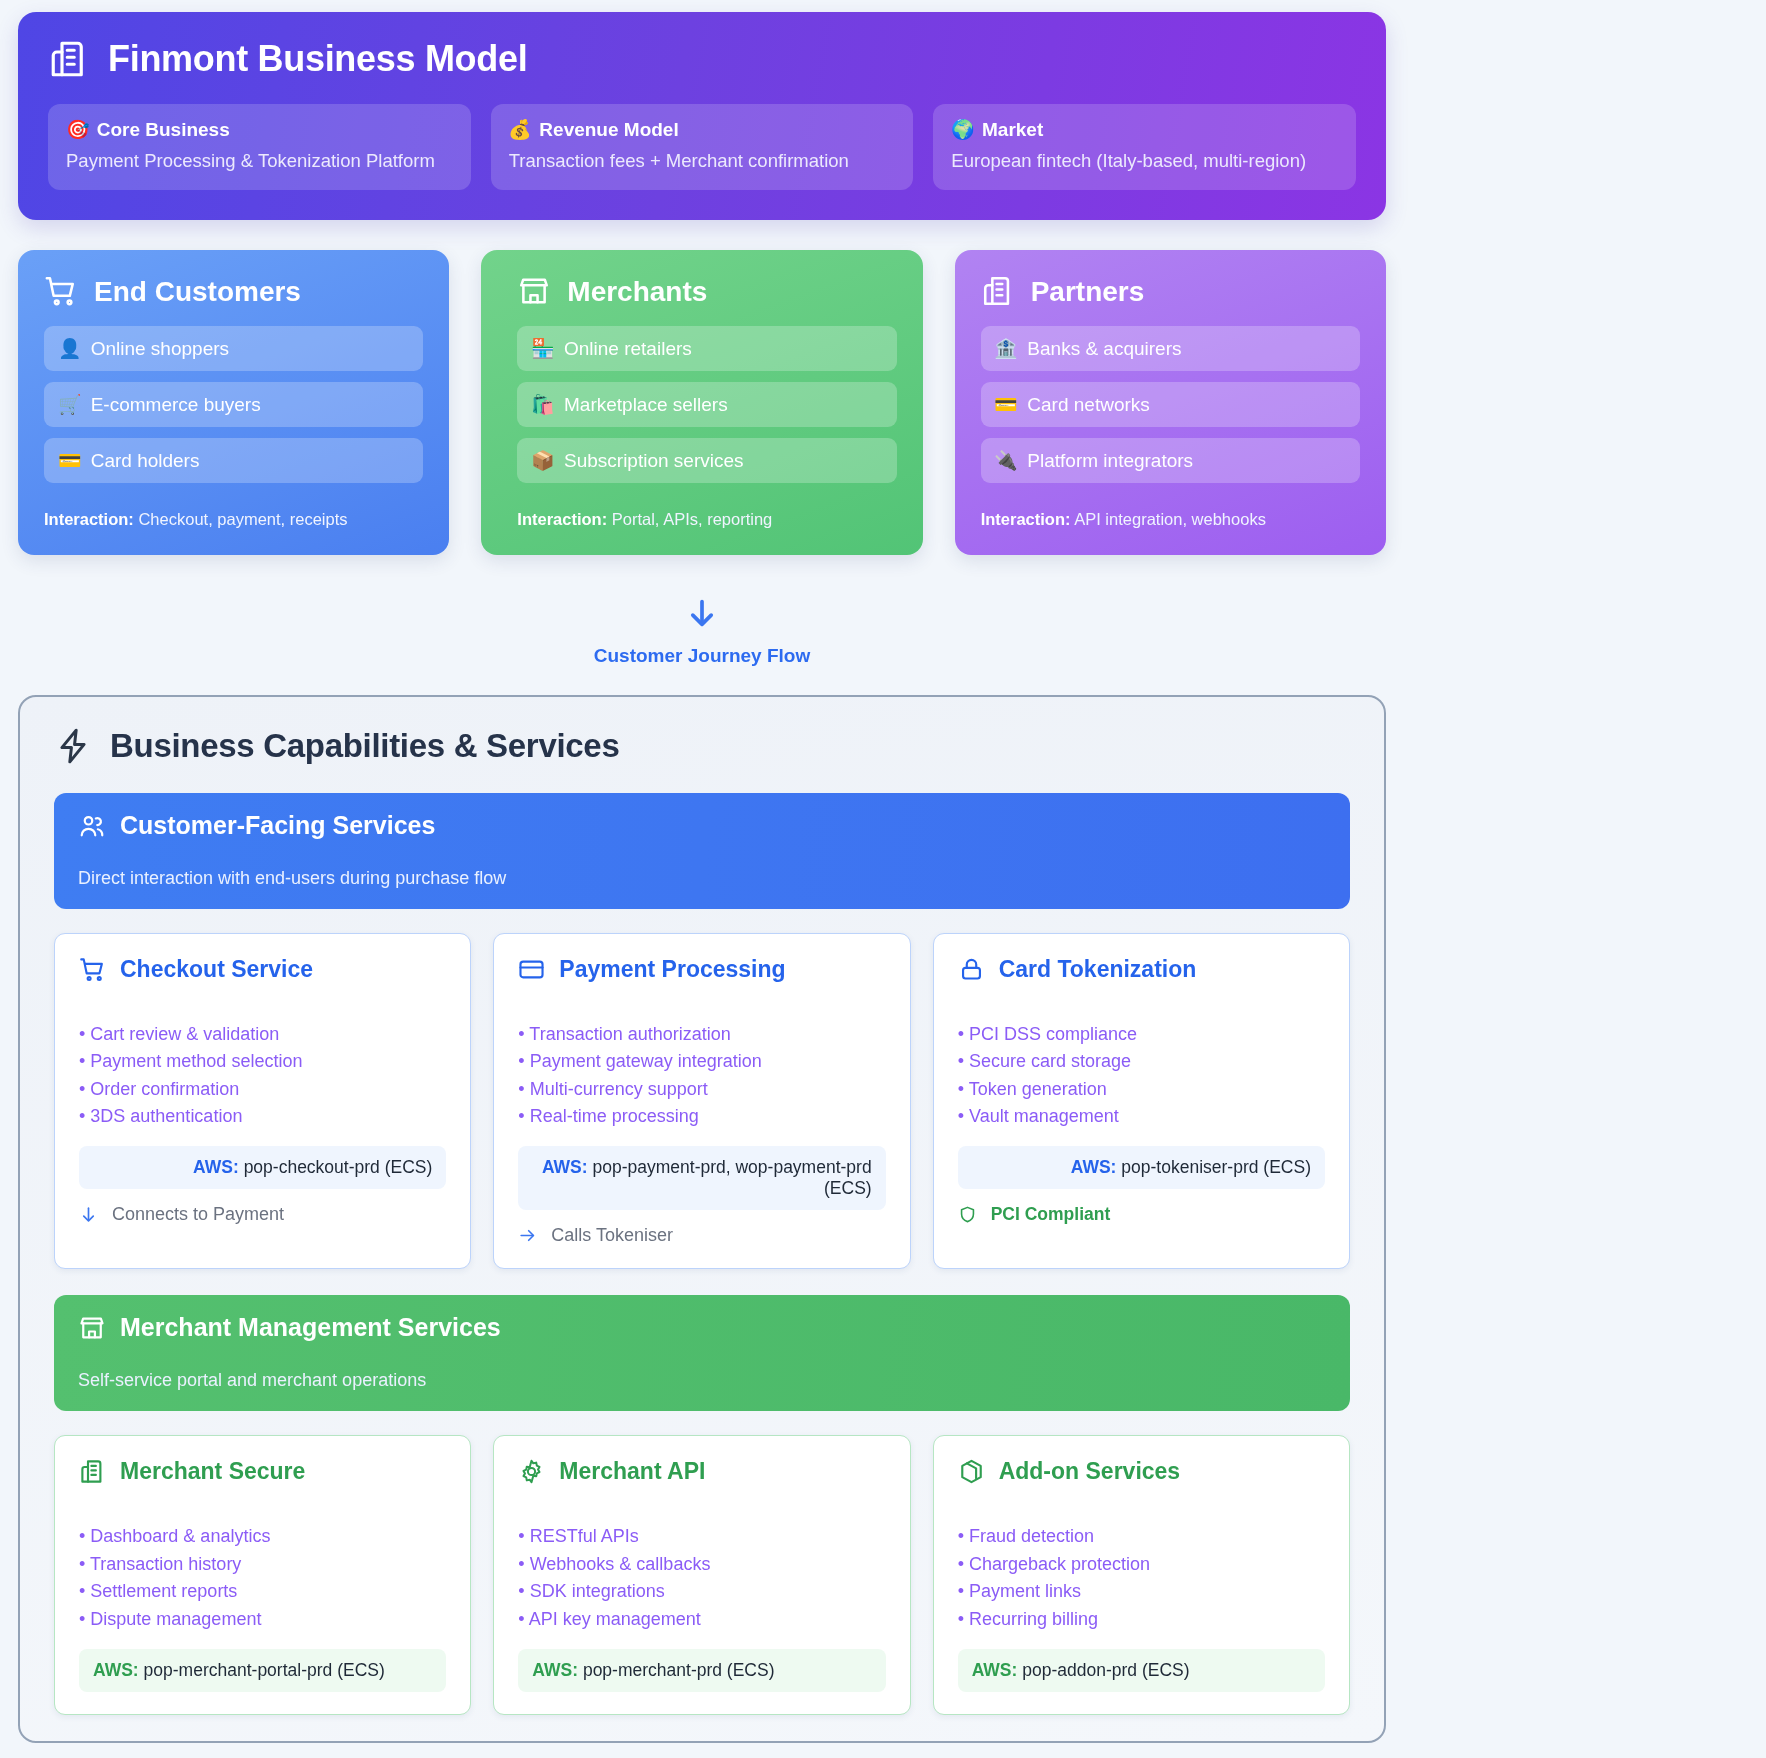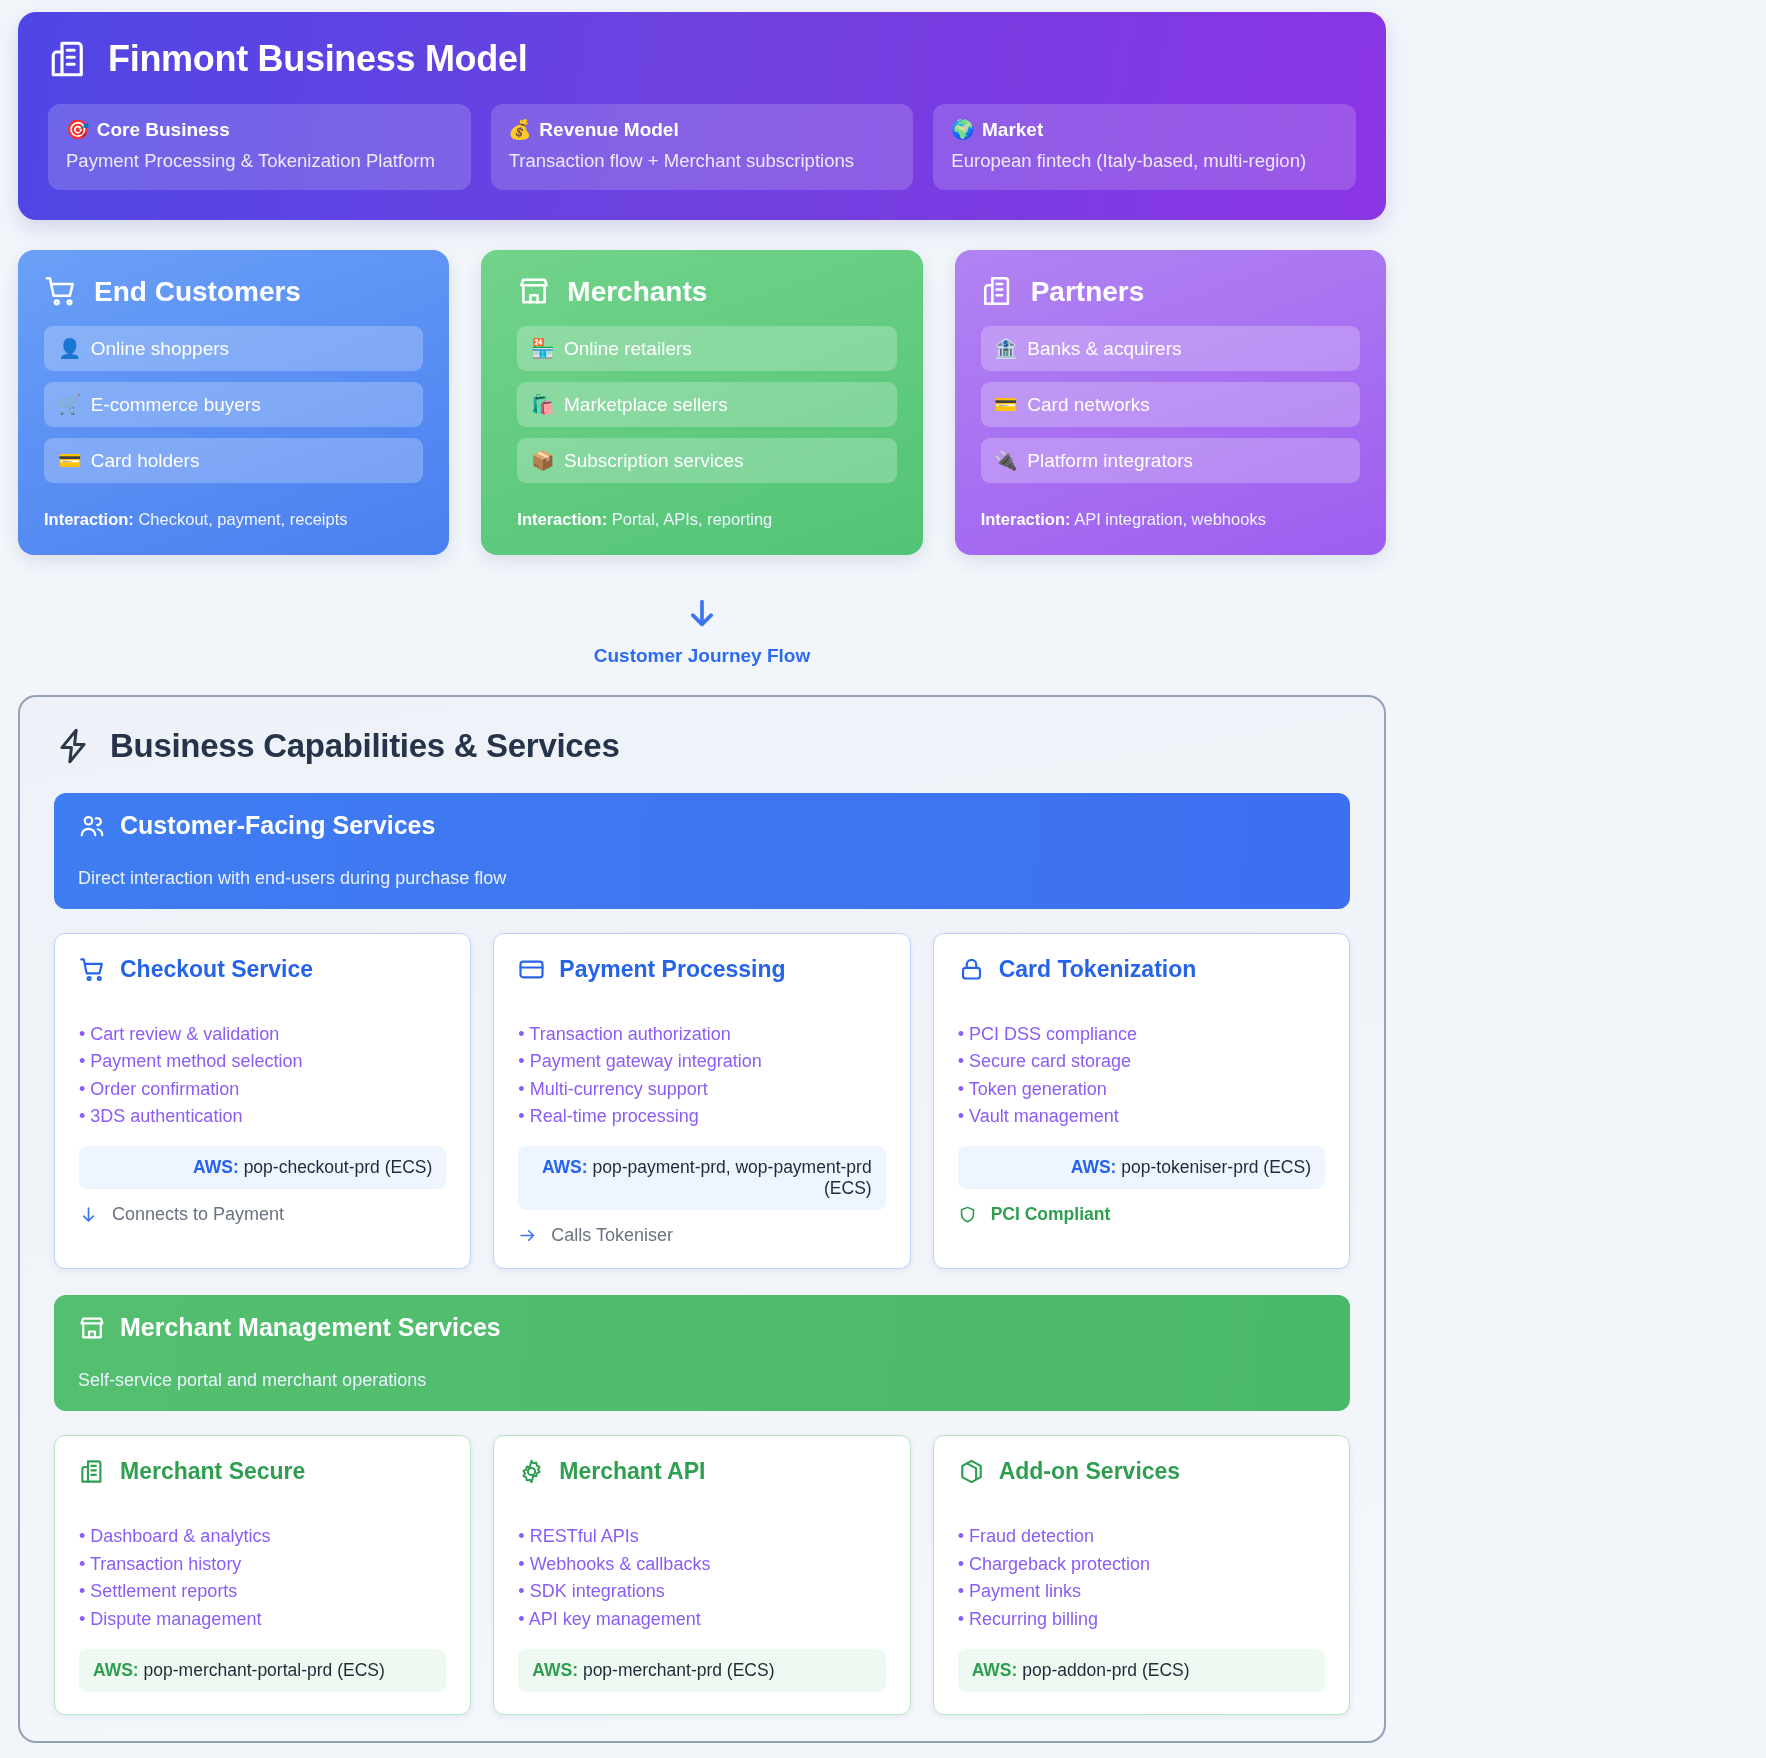--- a/index.html
+++ b/index.html
@@ -119,21 +119,21 @@
           <span>🎯</span>
           <span>Core Business</span>
         </div>
         <div class="hero-cell-sub">Payment Processing &amp; Tokenization Platform</div>
       </div>
       <div class="hero-cell">
         <div class="hero-cell-title">
           <span>💰</span>
           <span>Revenue Model</span>
         </div>
-        <div class="hero-cell-sub">Transaction flow + Merchant subscriptions</div>
+        <div class="hero-cell-sub">Transaction fees + Merchant confirmation</div>
       </div>
       <div class="hero-cell">
         <div class="hero-cell-title">
           <span>🌍</span>
           <span>Market</span>
         </div>
         <div class="hero-cell-sub">European fintech (Italy-based, multi-region)</div>
       </div>
     </div>
   </div>

